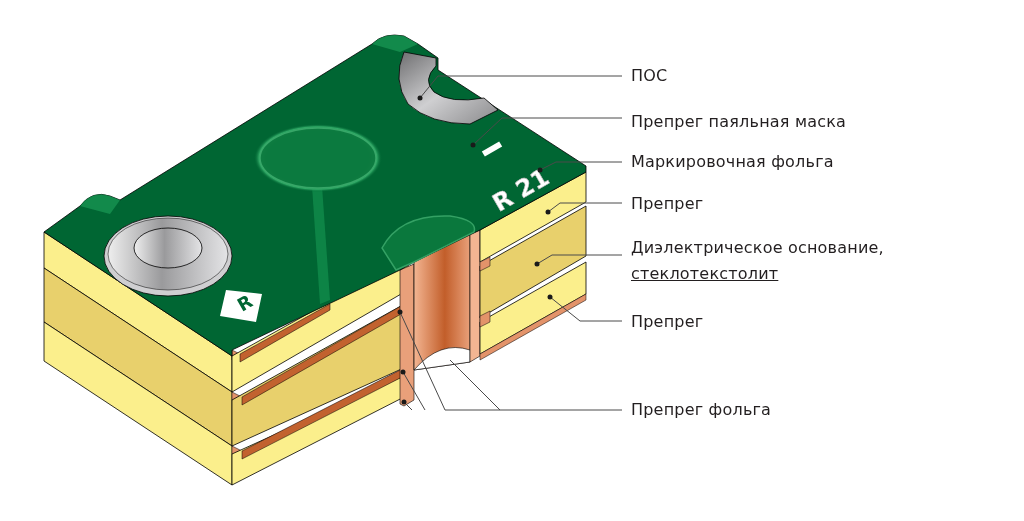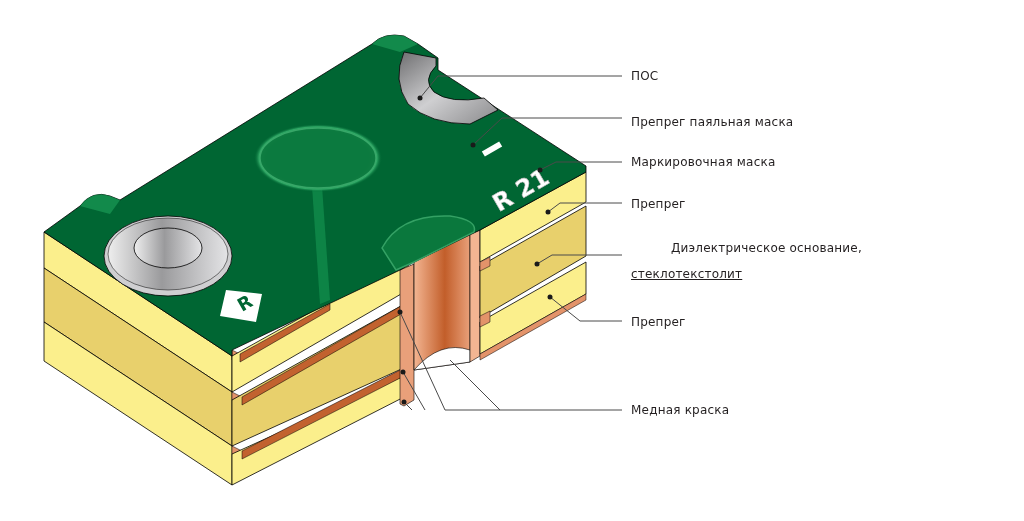--- a/index.html
+++ b/index.html
@@ -1,18 +1,18 @@
 <!DOCTYPE html>
 <html><head>
 <meta charset="utf-8">
 <style>
   html, body { margin:0; padding:0; background:#ffffff; }
   body { width:1024px; height:521px; position:relative; overflow:hidden; font-family:"DejaVu Sans", sans-serif; }
   #diagram { position:absolute; left:0; top:0; width:1024px; height:521px; }
-  .label { position:absolute; font-family:"DejaVu Sans", sans-serif; font-size:12px; color:#231f20; letter-spacing:0.2px; white-space:nowrap; line-height:26px; }
+  .label { position:absolute; font-family:"DejaVu Sans", sans-serif; font-size:16px; color:#231f20; letter-spacing:0.2px; white-space:nowrap; line-height:26px; }
   .svg-text { font-family:"DejaVu Sans", sans-serif; font-weight:bold; }
 </style>
 </head>
 <body>
 
 <svg id="diagram" viewBox="0 0 1024 521" xmlns="http://www.w3.org/2000/svg">
   <defs>
     <linearGradient id="copperGrad" x1="0" y1="0" x2="1" y2="0">
       <stop offset="0" stop-color="#f3b592"></stop>
       <stop offset="0.55" stop-color="#c25e2a"></stop>
@@ -125,18 +125,18 @@
     <circle cx="537" cy="264" r="2.5"></circle>
     <circle cx="550" cy="297" r="2.5"></circle>
     <circle cx="400" cy="312" r="2.5"></circle>
     <circle cx="403" cy="372" r="2.5"></circle>
     <circle cx="404" cy="402" r="2.5"></circle>
   </g>
 </svg>
 
 <div class="label" style="left:631px; top:63px;">ПОС</div>
 <div class="label" style="left:631px; top:109px;">Препрег паяльная маска</div>
-<div class="label" style="left:631px; top:149px;">Маркировочная маска</div>
+<div class="label" style="left:631px; top:149px;">Маркировочная фольга</div>
 <div class="label" style="left:631px; top:191px;">Препрег</div>
-<div class="label" style="left:631px; top:235px;margin-left:40px;">Диэлектрическое основание,</div>
+<div class="label" style="left:631px; top:235px;">Диэлектрическое основание,</div>
 <div class="label" style="left:631px; top:261px;text-decoration:underline;">стеклотекстолит</div>
 <div class="label" style="left:631px; top:309px;">Препрег</div>
-<div class="label" style="left:631px; top:397px;">Медная краска</div>
+<div class="label" style="left:631px; top:397px;">Препрег фольга</div>
 
 </body></html>

